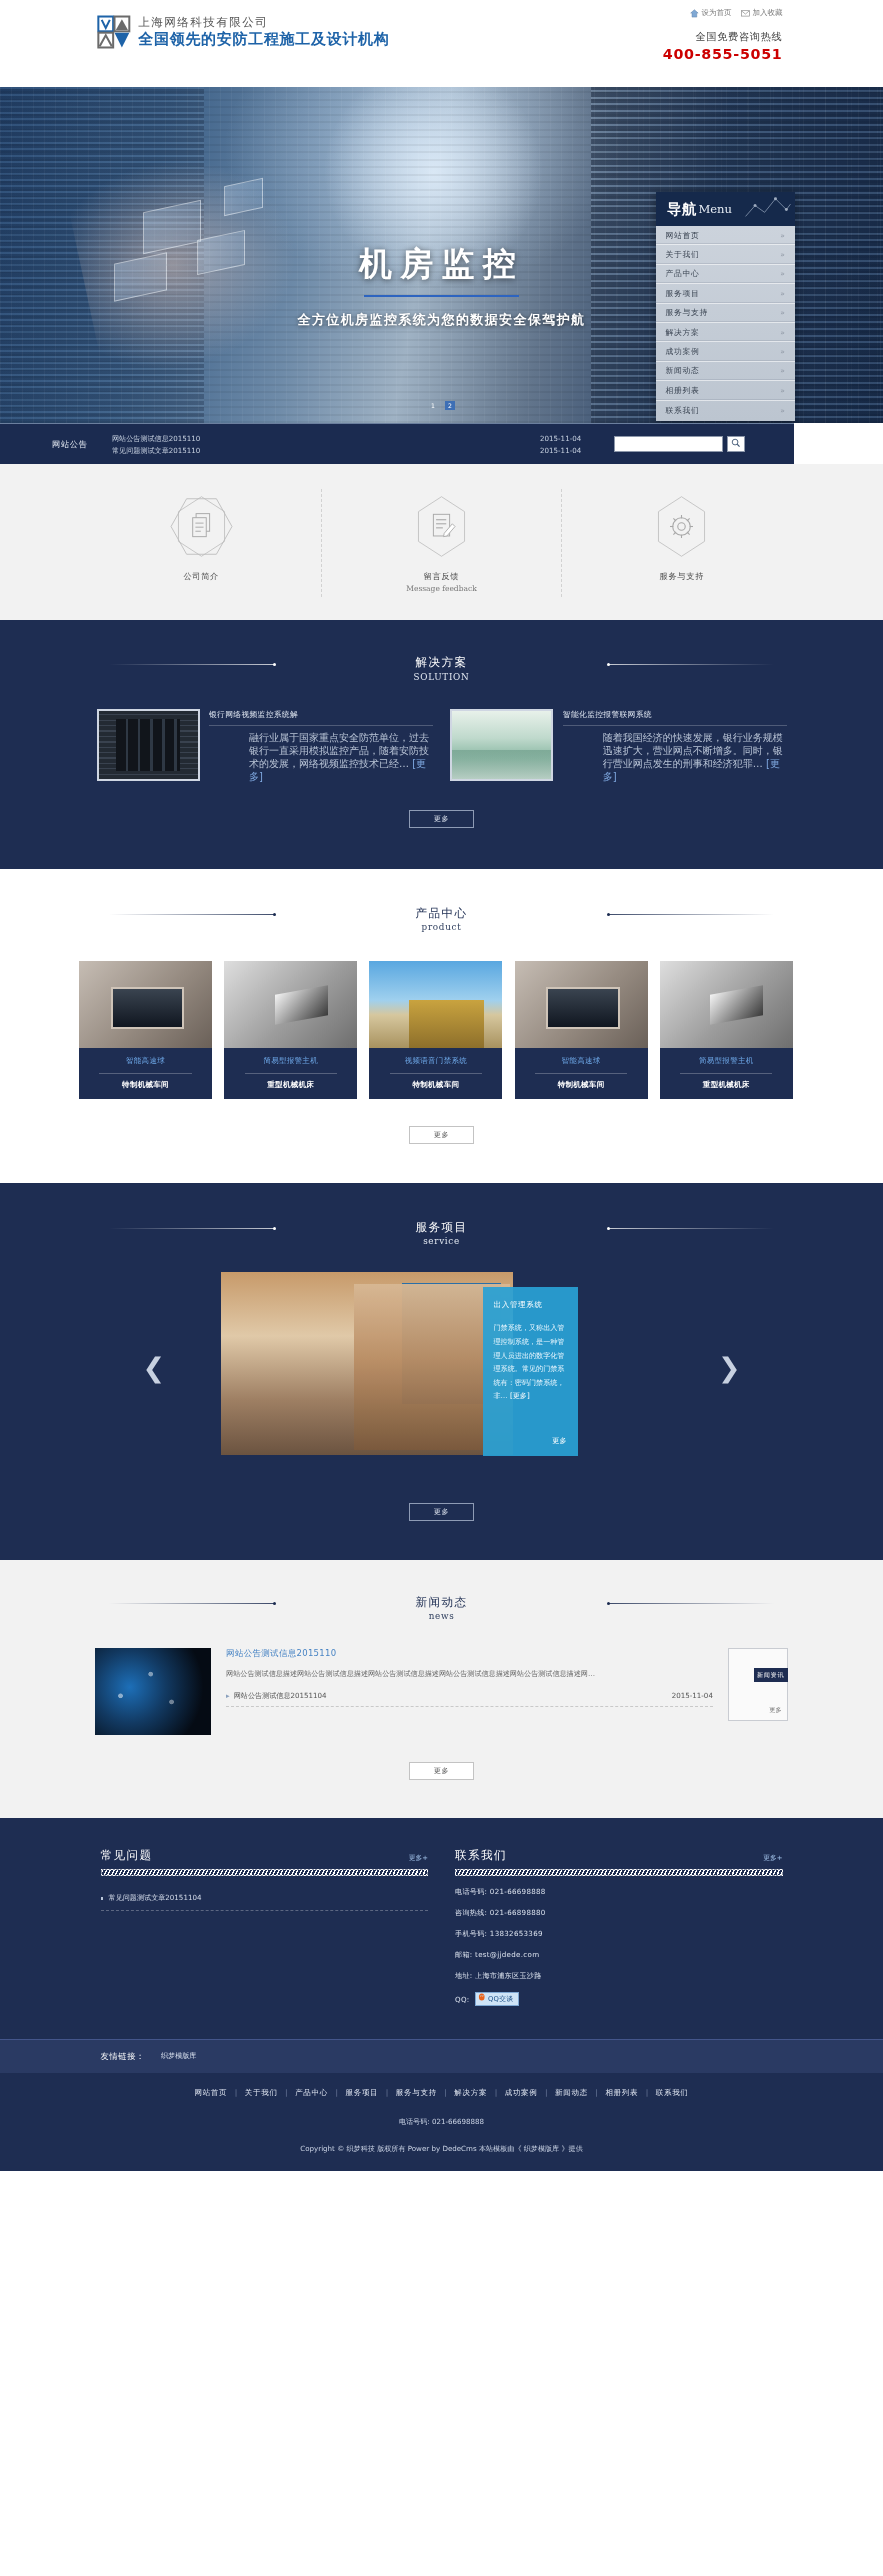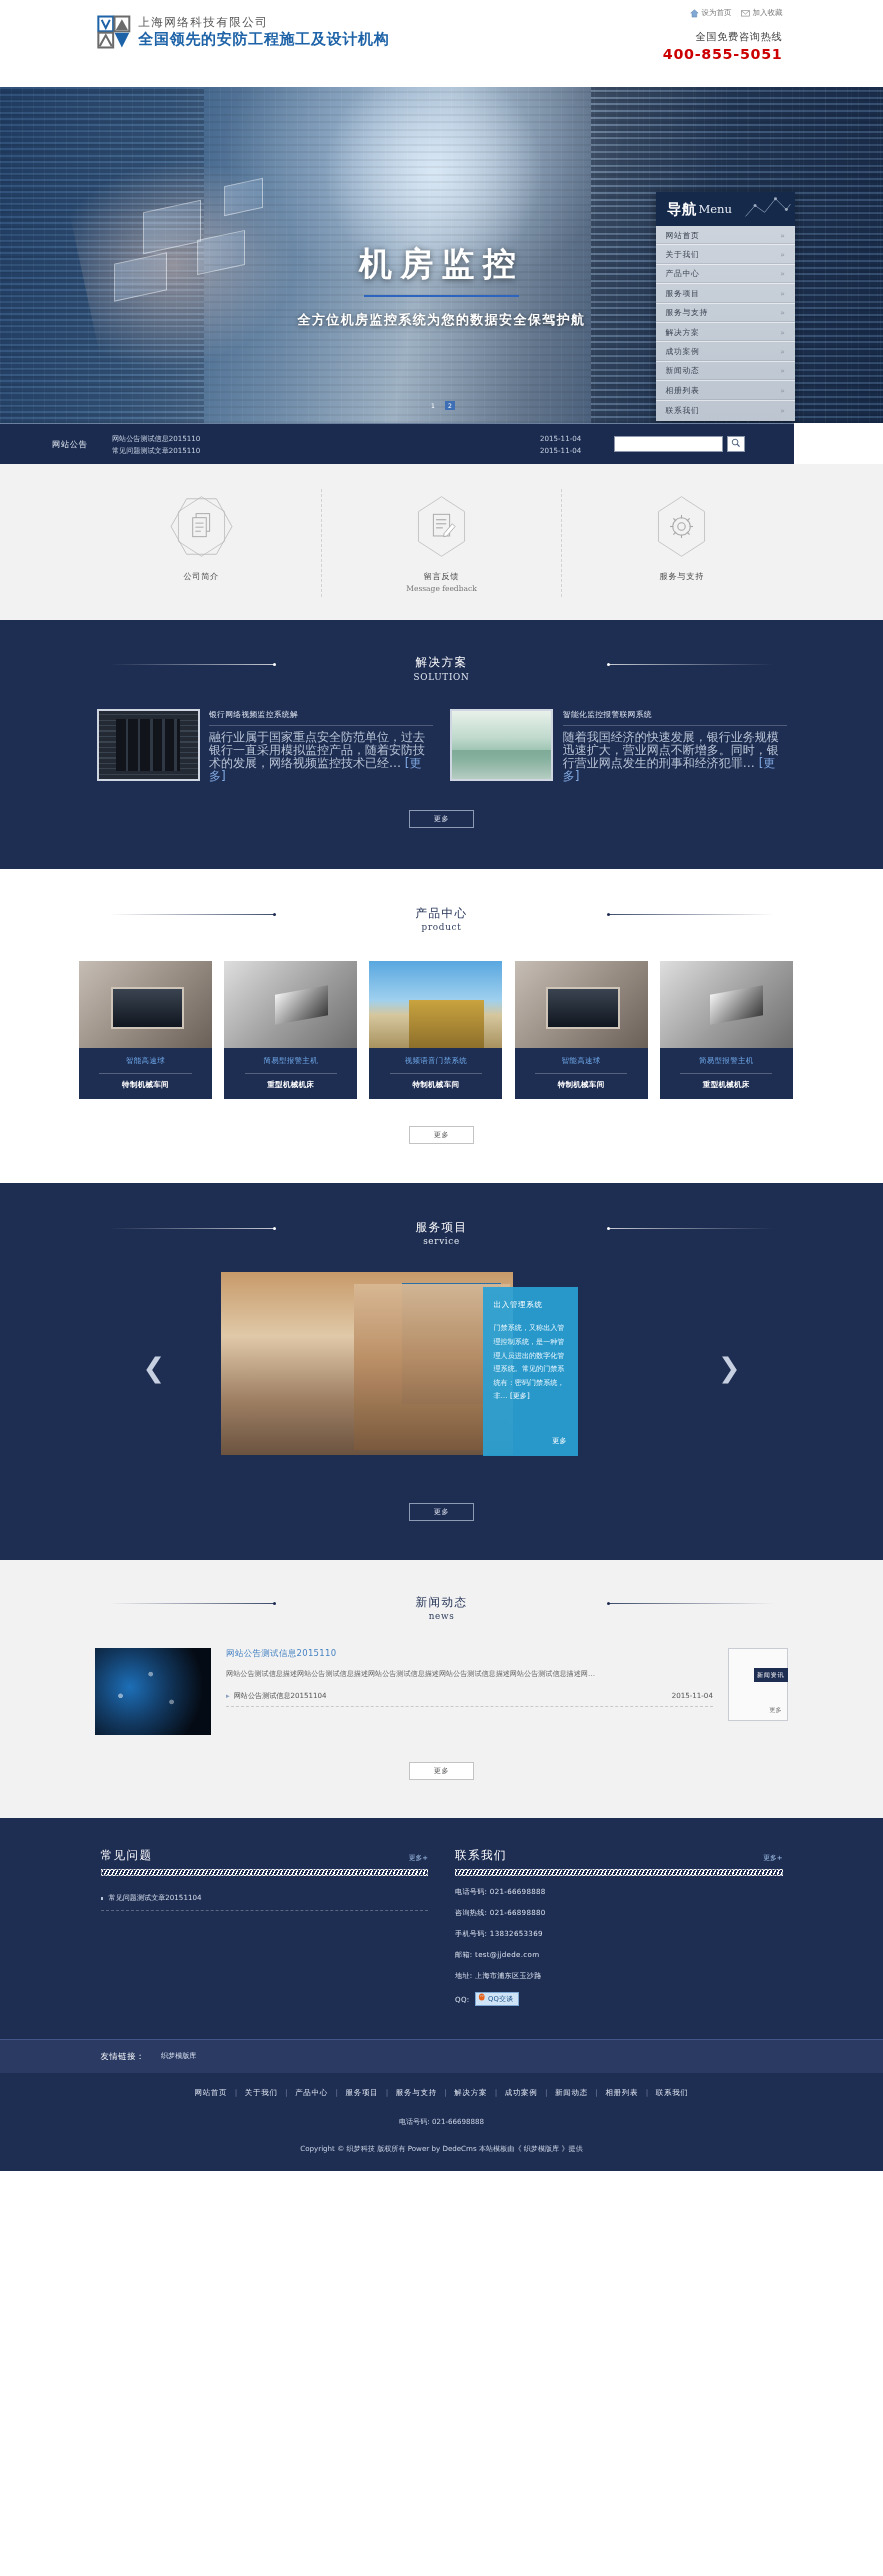--- a/index.html
+++ b/index.html
@@ -157,21 +157,21 @@
   .light .sl-left .dot { right: -1.4px; }
   .light .sl-right .dot { left: -1.4px; }
 
   
   .solution { width: 883px; background: #1e2d52; padding: 35px 0 41px; }
   .sol-grid { width: 720px; margin: 27px auto 0; display: flex; gap: 17.7px; padding: 0 15px; }
   .sol-item { flex: 1; display: flex; gap: 9.5px; }
   .sol-thumb { width: 103px; height: 72px; border: 2px solid #cfd6e2; flex-shrink: 0; overflow: hidden; position: relative; }
   .sol-body { flex: 1; }
   .sol-title { font-size: 7.8px; color: #dfe6f1; letter-spacing: 0.3px; padding-bottom: 4.8px; border-bottom: 0.7px solid rgba(255,255,255,.22); }
-  .sol-desc { font-size: 12px; color: #b9c4d6; line-height: 13px; margin-top: 5.4px; }
+  .sol-desc { font-size: 10px; color: #b9c4d6; line-height: 13px; margin-top: 5.4px; margin-left: 40px; }
   .sol-more { color: #7fa8e0; }
   .btn-more {
     width: 65px; height: 17.7px; margin: 27px auto 0; border: 0.7px solid #8e9bb5;
     color: #dfe5f0; font-size: 7.1px; display: flex; align-items: center; justify-content: center;
     cursor: pointer; letter-spacing: 0.7px;
   }
   .btn-more.lightbtn { border: 0.7px solid #c3c3c3; color: #555; background: #fff; }
 
   
   .product { width: 883px; background: #ffffff; padding: 37px 0 39px; }

